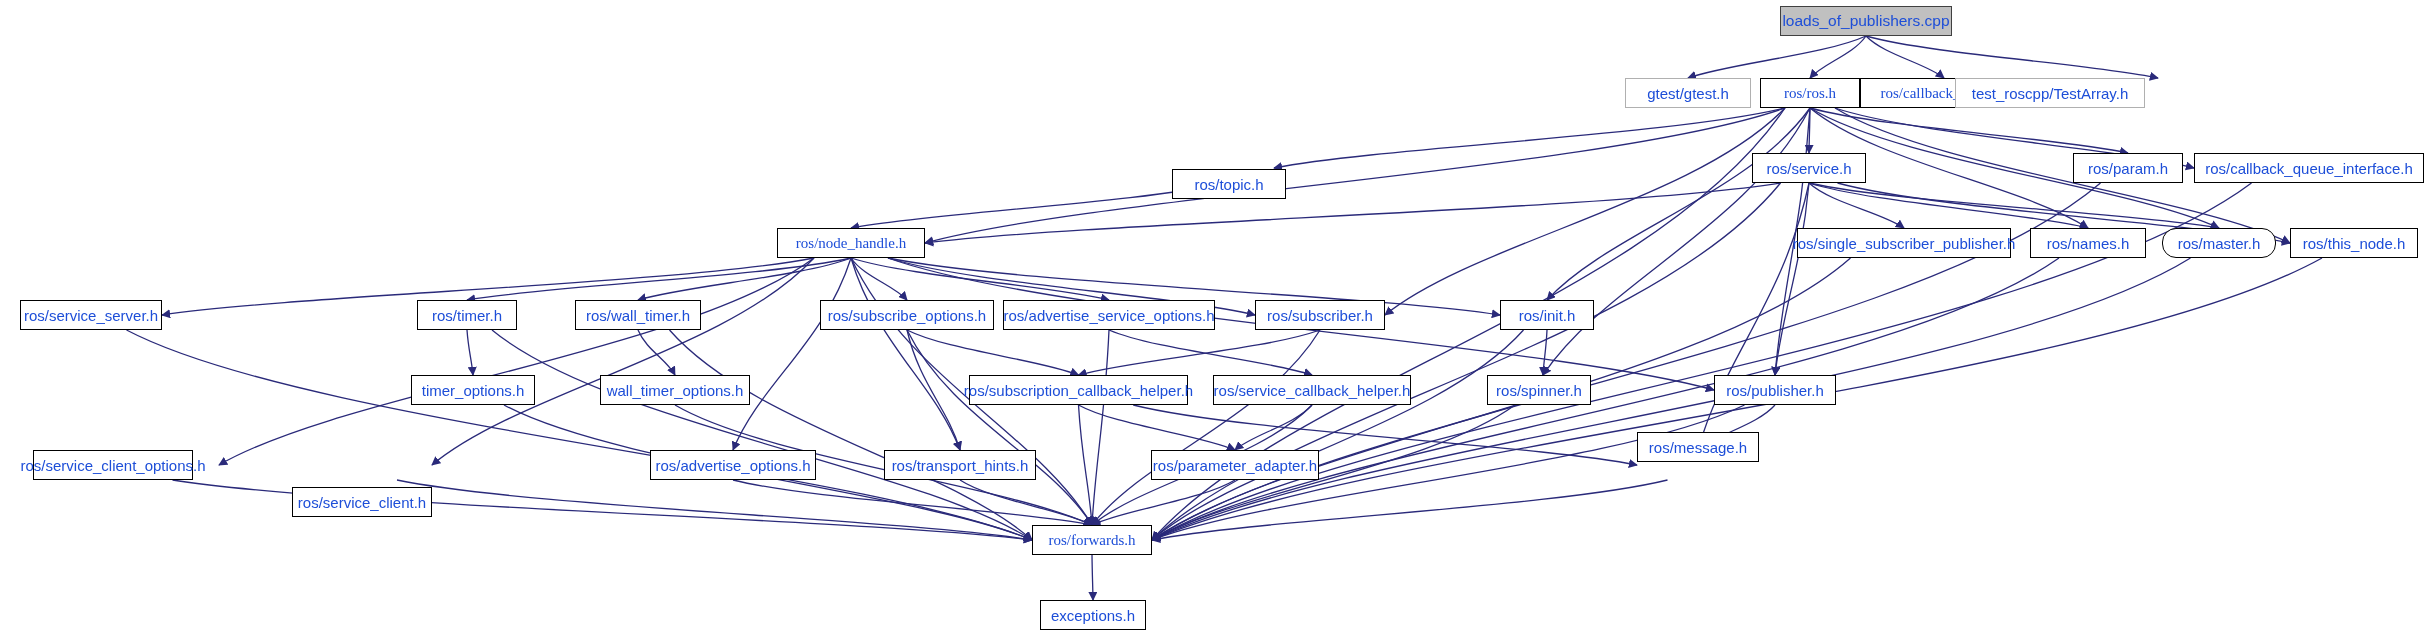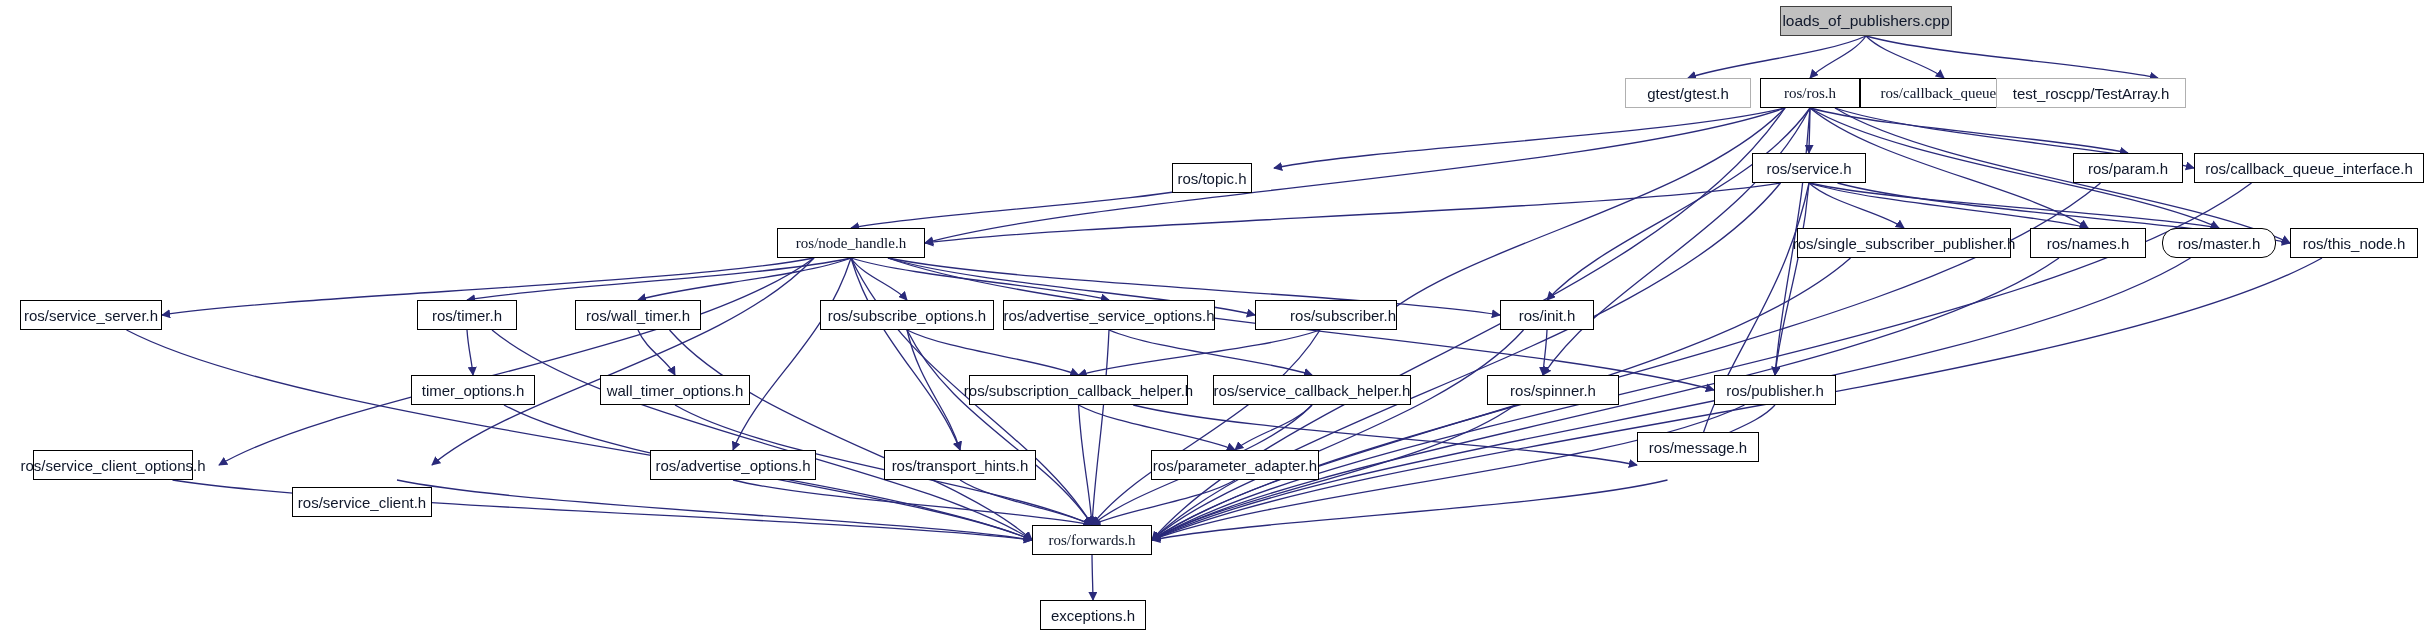--- a/index.html
+++ b/index.html
@@ -18,21 +18,21 @@
   }
   .node{
     position:absolute;
     box-sizing:border-box;
     display:flex;
     align-items:center;
     justify-content:center;
     white-space:nowrap;
     background:#ffffff;
     border:1px solid #000000;
-    color:#0f172a;
+    color:#1d4ed8;
     font-size:15px;
     line-height:1;
     height:30px;
     letter-spacing:0px;
     z-index:5;
   }
   .node.root{
     background:#c0c0c0;
     border:1.6px solid #404040;
     font-size:15.5px;
@@ -141,24 +141,24 @@
       </div>
       <div class="node faint" style="left: 1625px; top: 78px; width: 126px;">
         <span class="node-label">gtest/gtest.h</span>
       </div>
       <div class="node strong" style="left: 1760px; top: 78px; width: 100px;">
         <span class="node-label">ros/ros.h</span>
       </div>
       <div class="node strong" style="left: 1860px; top: 78px; width: 168px;">
         <span class="node-label">ros/callback_queue.h</span>
       </div>
-      <div class="node faint" style="left: 1996px; top: 78px; width: 190px;">
+      <div class="node faint" style="left: 1955px; top: 78px; width: 190px;">
         <span class="node-label">test_roscpp/TestArray.h</span>
       </div>
-      <div class="node" style="left: 1172px; top: 163px; width: 80px;">
+      <div class="node" style="left: 1172px; top: 169px; width: 114px;">
         <span class="node-label">ros/topic.h</span>
       </div>
       <div class="node" style="left: 1752px; top: 153px; width: 114px;">
         <span class="node-label">ros/service.h</span>
       </div>
       <div class="node" style="left: 2073px; top: 153px; width: 110px;">
         <span class="node-label">ros/param.h</span>
       </div>
       <div class="node" style="left: 2194px; top: 153px; width: 230px;">
         <span class="node-label">ros/callback_queue_interface.h</span>
@@ -186,39 +186,39 @@
       </div>
       <div class="node" style="left: 575px; top: 300px; width: 126px;">
         <span class="node-label">ros/wall_timer.h</span>
       </div>
       <div class="node" style="left: 820px; top: 300px; width: 174px;">
         <span class="node-label">ros/subscribe_options.h</span>
       </div>
       <div class="node" style="left: 1003px; top: 300px; width: 212px;">
         <span class="node-label">ros/advertise_service_options.h</span>
       </div>
-      <div class="node" style="left: 1255px; top: 300px; width: 142px; justify-content: flex-end;">
+      <div class="node" style="left: 1255px; top: 300px; width: 130px;">
         <span class="node-label">ros/subscriber.h</span>
       </div>
       <div class="node" style="left: 1500px; top: 300px; width: 94px;">
         <span class="node-label">ros/init.h</span>
       </div>
       <div class="node" style="left: 411px; top: 375px; width: 124px;">
         <span class="node-label">timer_options.h</span>
       </div>
       <div class="node" style="left: 600px; top: 375px; width: 150px;">
         <span class="node-label">wall_timer_options.h</span>
       </div>
       <div class="node" style="left: 969px; top: 375px; width: 219px;">
         <span class="node-label">ros/subscription_callback_helper.h</span>
       </div>
       <div class="node" style="left: 1213px; top: 375px; width: 198px;">
         <span class="node-label">ros/service_callback_helper.h</span>
       </div>
-      <div class="node" style="left: 1487px; top: 375px; width: 132px;">
+      <div class="node" style="left: 1487px; top: 375px; width: 104px;">
         <span class="node-label">ros/spinner.h</span>
       </div>
       <div class="node" style="left: 1714px; top: 375px; width: 122px;">
         <span class="node-label">ros/publisher.h</span>
       </div>
       <div class="node" style="left: 33px; top: 450px; width: 160px;">
         <span class="node-label">ros/service_client_options.h</span>
       </div>
       <div class="node" style="left: 292px; top: 450px; width: 140px; margin-top: 37px;">
         <span class="node-label">ros/service_client.h</span>

